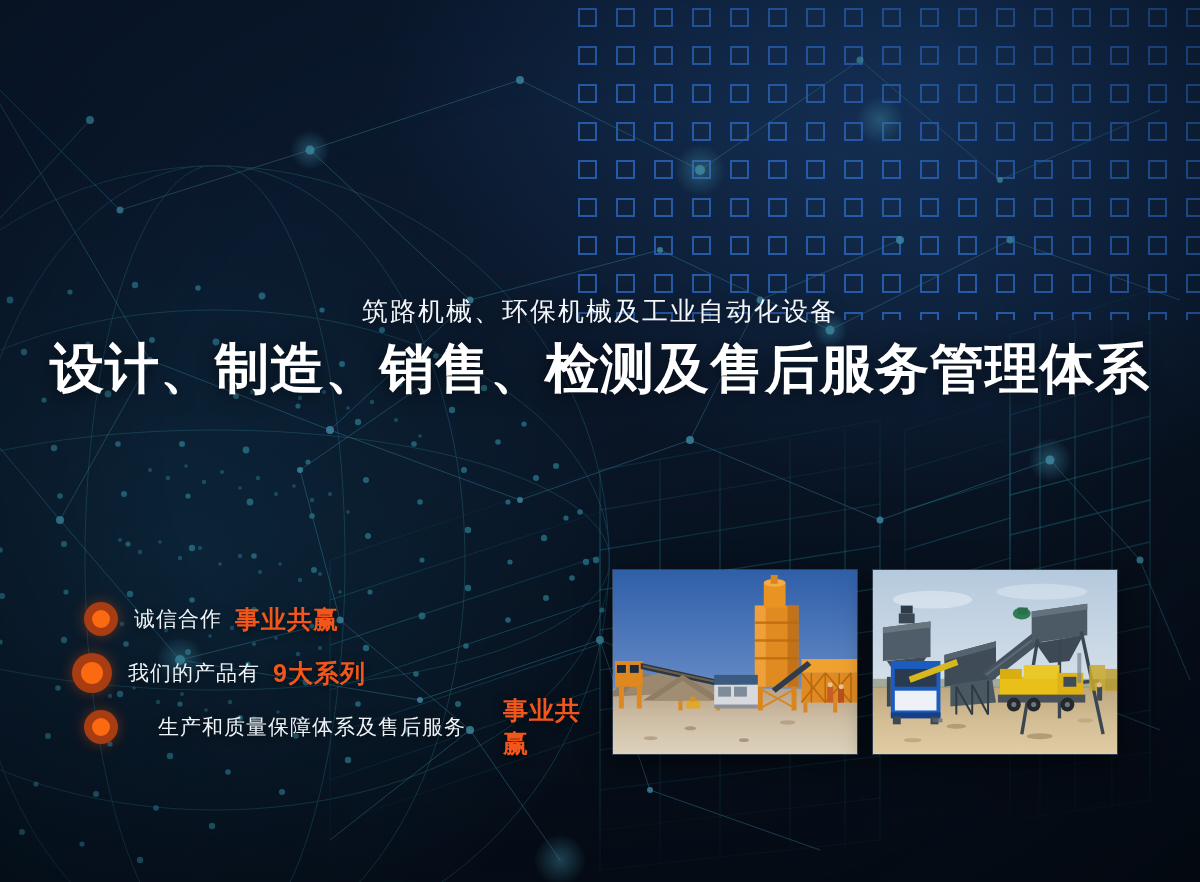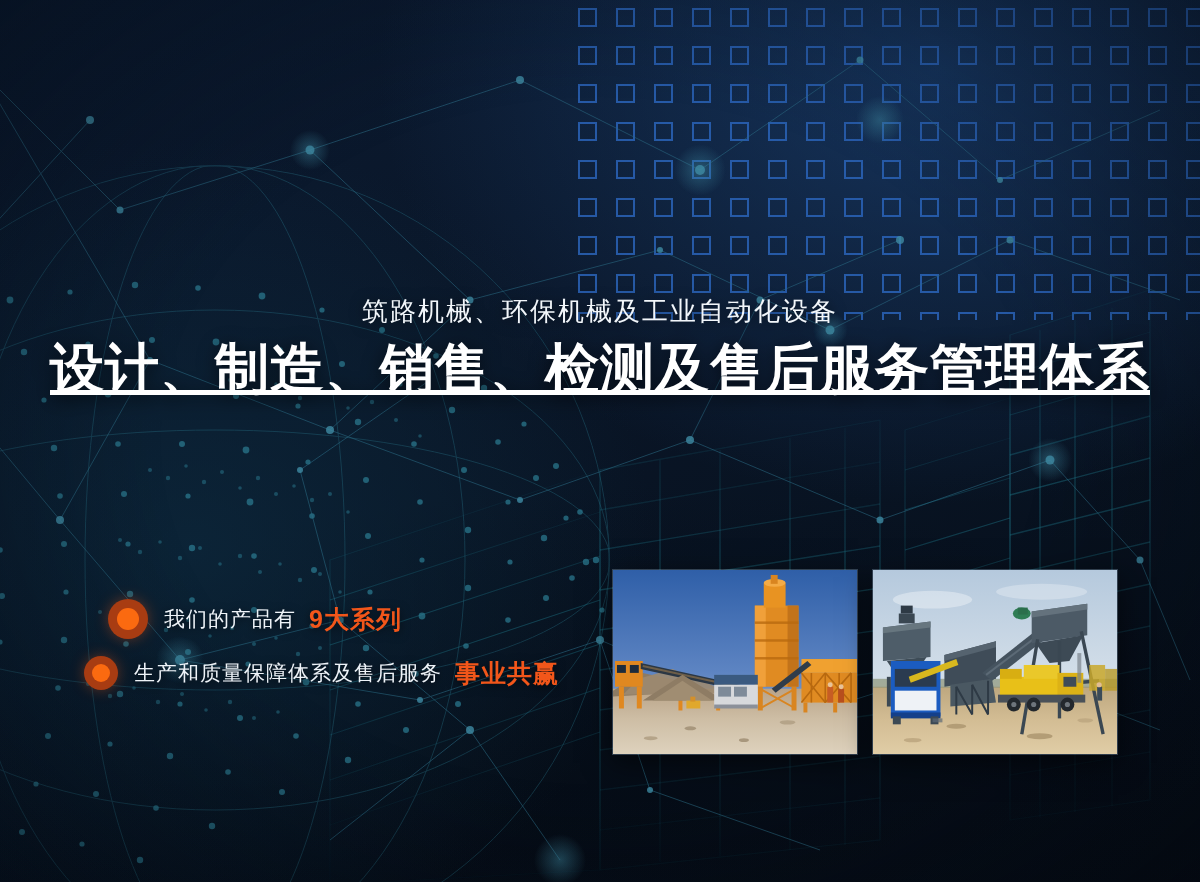--- a/index.html
+++ b/index.html
@@ -44,33 +44,32 @@
     text-shadow:0 2px 14px rgba(0,0,0,.55);
   }
   .headline {
     margin-top:13px;
     font-size:54px;
     line-height:1.1;
     letter-spacing:1px;
     font-weight:bold;
     color:#ffffff;
     text-shadow:0 3px 18px rgba(0,0,0,.6);
-    text-decoration:underline;
   }
 
   
   .bullets { position:absolute; left:0; top:596px; width:600px; }
   .bullet-row {
     display:flex; align-items:center;
     height:46px;
     margin-bottom:8px;
   }
   .bullet-row.r1 { padding-left:84px; }
-  .bullet-row.r2 { padding-left:108px; }
-  .bullet-row.r3 { padding-left:84px; }
+  .bullet-row.r2 { padding-left:72px; }
+  .bullet-row.r3 { padding-left:84px;gap:24px; }
 
   .dot {
     position:relative;
     width:34px; height:34px;
     flex:0 0 34px;
     border-radius:50%;
     background:#a83c12;
     box-shadow:0 0 14px rgba(236,90,20,.38);
   }
   .dot::after {
@@ -429,20 +428,25 @@
     <div class="vignette"></div>
   </div>
 
   <div class="headline-wrap">
     <div class="subhead">筑路机械、环保机械及工业自动化设备</div>
     <div class="headline">设计、制造、销售、检测及售后服务管理体系</div>
   </div>
 
   <div class="bullets">
 
+    <div class="bullet-row r1">
+      <span class="dot"></span>
+      <span class="b-text">诚信合作</span>
+      <span class="b-accent">事业共赢</span>
+    </div>
 
     <div class="bullet-row r2">
       <span class="dot big"></span>
       <span class="b-text">我们的产品有</span>
       <span class="b-accent">9大系列</span>
     </div>
 
     <div class="bullet-row r3">
       <span class="dot"></span>
       <span class="b-text">生产和质量保障体系及售后服务</span>

